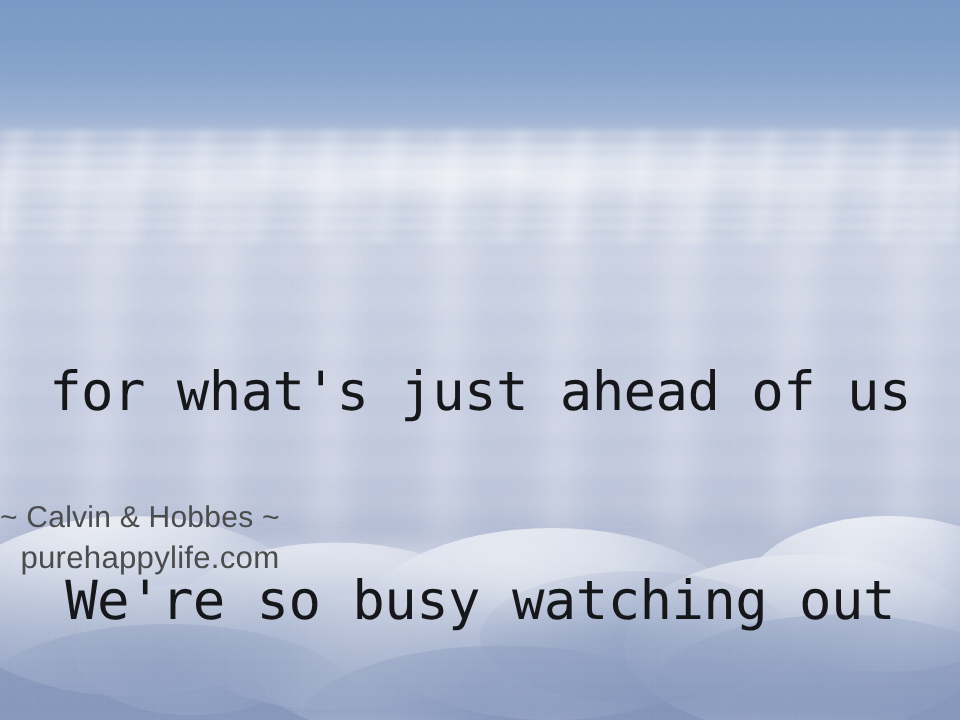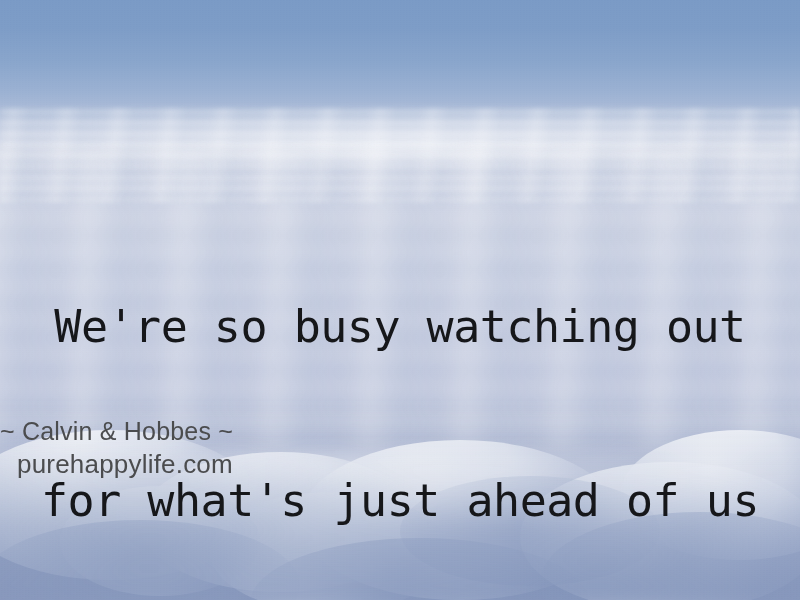--- a/index.html
+++ b/index.html
@@ -241,22 +241,22 @@
   <div class="puff shade" style="left:540px; top:512px; width:320px; height:140px;"></div>
   <div class="puff shade" style="left:400px; top:476px; width:260px; height:110px;"></div>
 
   <div class="crest"></div>
   <div class="lower-shadow"></div>
   <div class="grain"></div>
 
   <div class="overlay">
 
     <div class="quote-block">
+      <span class="quote-line">for what's just ahead of us</span>
       <span class="quote-line">We're so busy watching out</span>
-      <span class="quote-line">for what's just ahead of us</span>
       
       
     </div>
 
     <div class="attrib-block">
       <span class="attrib-author">~ Calvin &amp; Hobbes ~</span>
       <span class="attrib-site">purehappylife.com</span>
     </div>
 
   </div>

